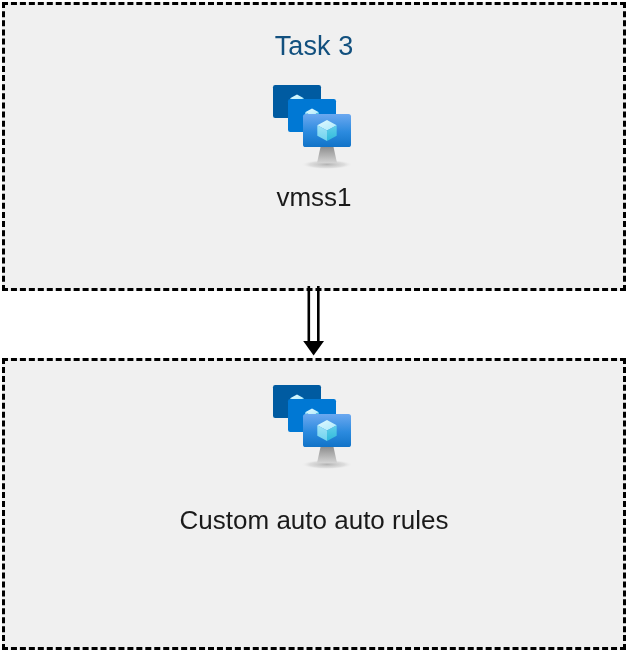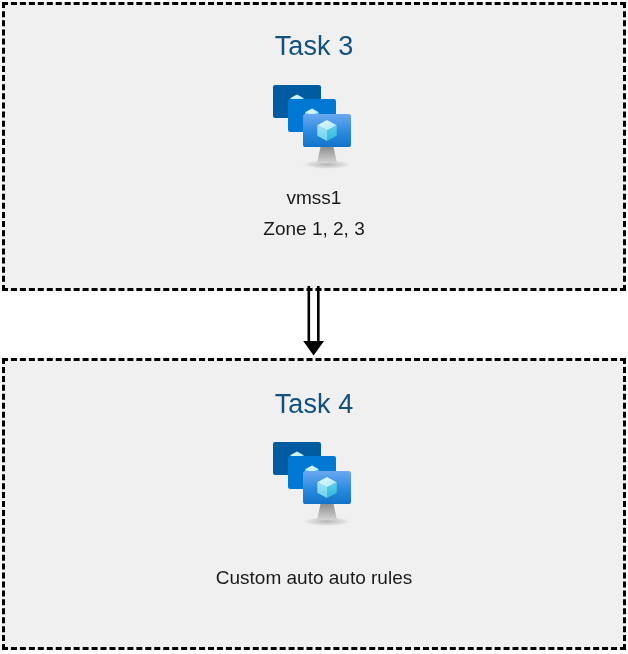--- a/index.html
+++ b/index.html
@@ -64,21 +64,21 @@
     height: 100px;
     display: block;
   }
   #task-box-1 .icon-wrap { margin-top: 13px; }
   #task-box-2 .icon-wrap { margin-top: 12px; }
   .icon-wrap { line-height: 0; }
 
   
   .caption {
     color: #1a1a1a;
-    font-size: 19px;
+    font-size: 26px;
     line-height: 31px;
     text-align: center;
     white-space: nowrap;
   }
   #task-box-1 .caption-block { margin-top: 9px; }
   #task-box-2 .caption-block { margin-top: 32px; }
 
   
   #connector {
     position: absolute;
@@ -159,37 +159,35 @@
             <path d="M0,-12 L11,-6 L0,0 L-11,-6 Z" fill="url(#cubeTopGrad1)"></path>
             <path d="M-11,-6 L0,0 L0,12 L-11,6 Z" fill="url(#cubeLeftGrad1)"></path>
             <path d="M11,-6 L11,6 L0,12 L0,0 Z" fill="url(#cubeRightGrad1)"></path>
           </g>
         </g>
       </svg>
     </div>
 
     <div class="caption-block">
       <div class="caption">vmss1</div>
-      <div class="caption">Zone 1, 2, 3</div>
     </div>
   </div>
 
   <div id="connector">
     <svg width="36" height="72" viewBox="0 0 36 72" xmlns="http://www.w3.org/2000/svg" aria-hidden="true">
 
       <rect x="11.5" y="0" width="2.6" height="56" fill="#000000"></rect>
       <rect x="21.0" y="0" width="2.6" height="56" fill="#000000"></rect>
 
       <path d="M7.2,55 L28.0,55 L17.6,69.5 Z" fill="#000000"></path>
     </svg>
   </div>
 
   <div class="task-box" id="task-box-2">
 
-    <div class="task-title">Task 4</div>
 
     <div class="icon-wrap">
       <svg class="vmss-icon" viewBox="0 0 100 100" xmlns="http://www.w3.org/2000/svg" aria-hidden="true">
         <defs>
           <linearGradient id="frontScreenGrad2" x1="0" y1="0" x2="0" y2="1">
             <stop offset="0%" stop-color="#6ba8f0"></stop>
             <stop offset="55%" stop-color="#2b8ade"></stop>
             <stop offset="100%" stop-color="#1173c8"></stop>
           </linearGradient>
           <linearGradient id="standGrad2" x1="0" y1="0" x2="0" y2="1">

